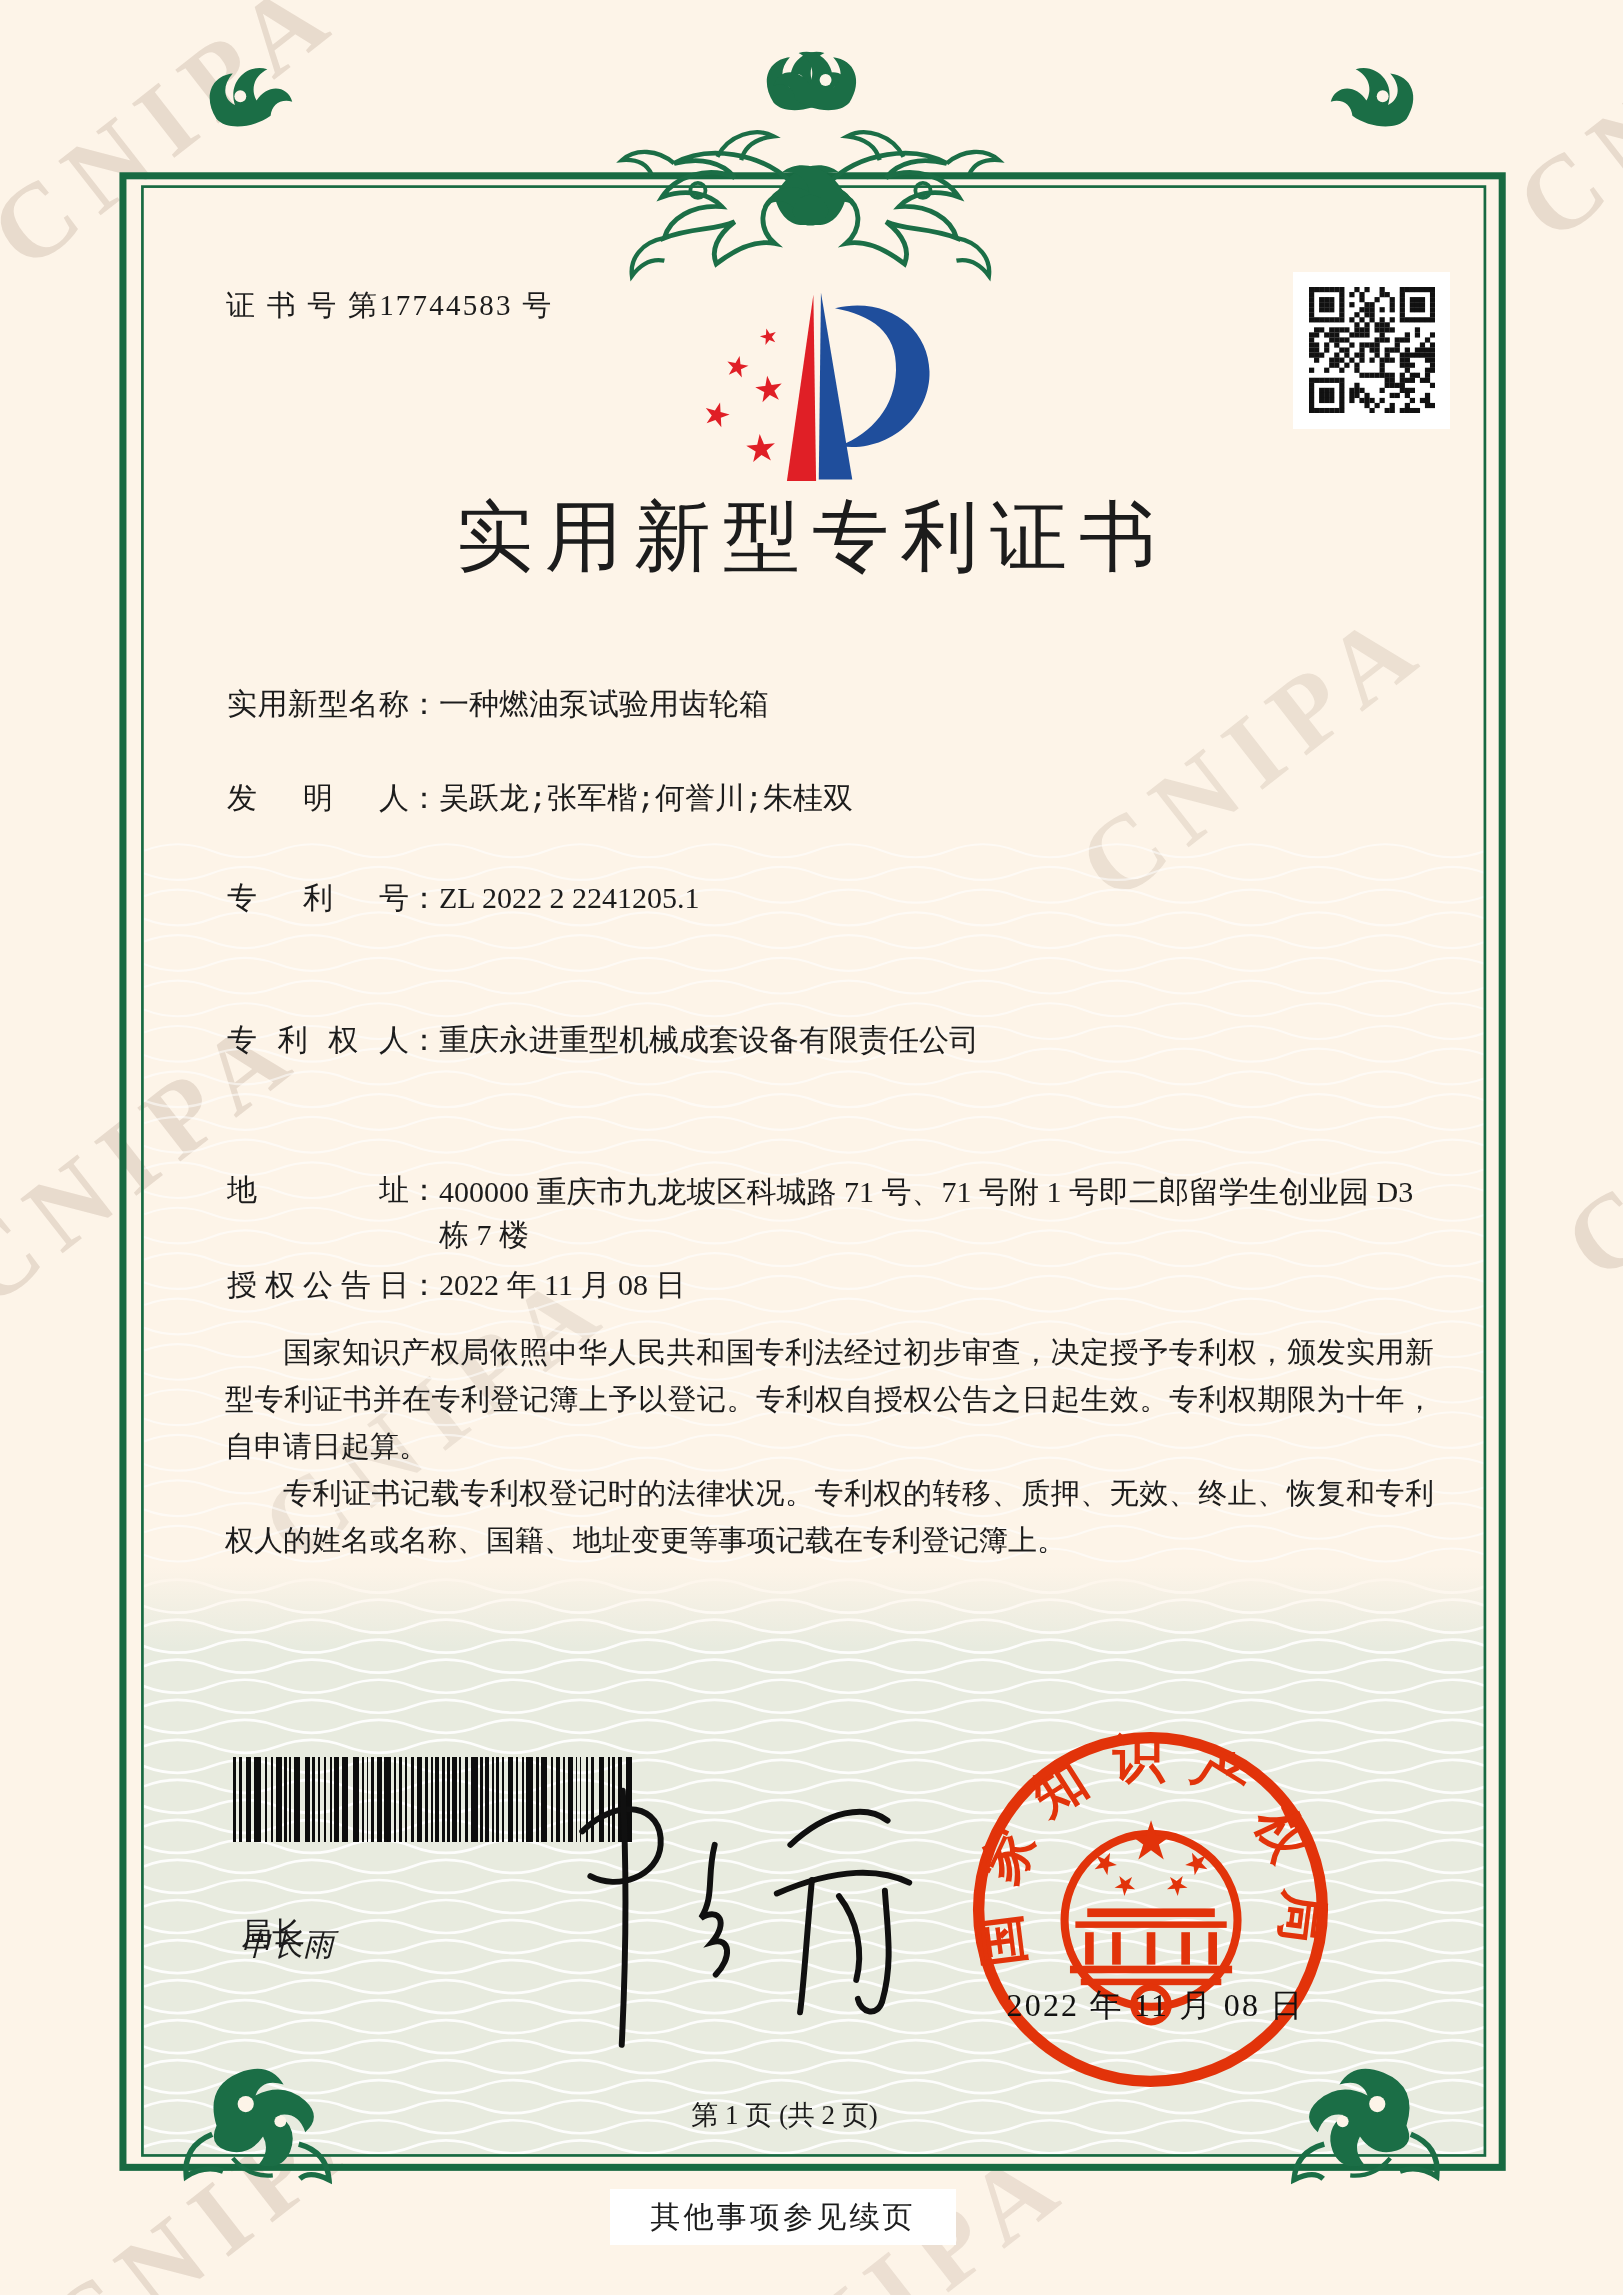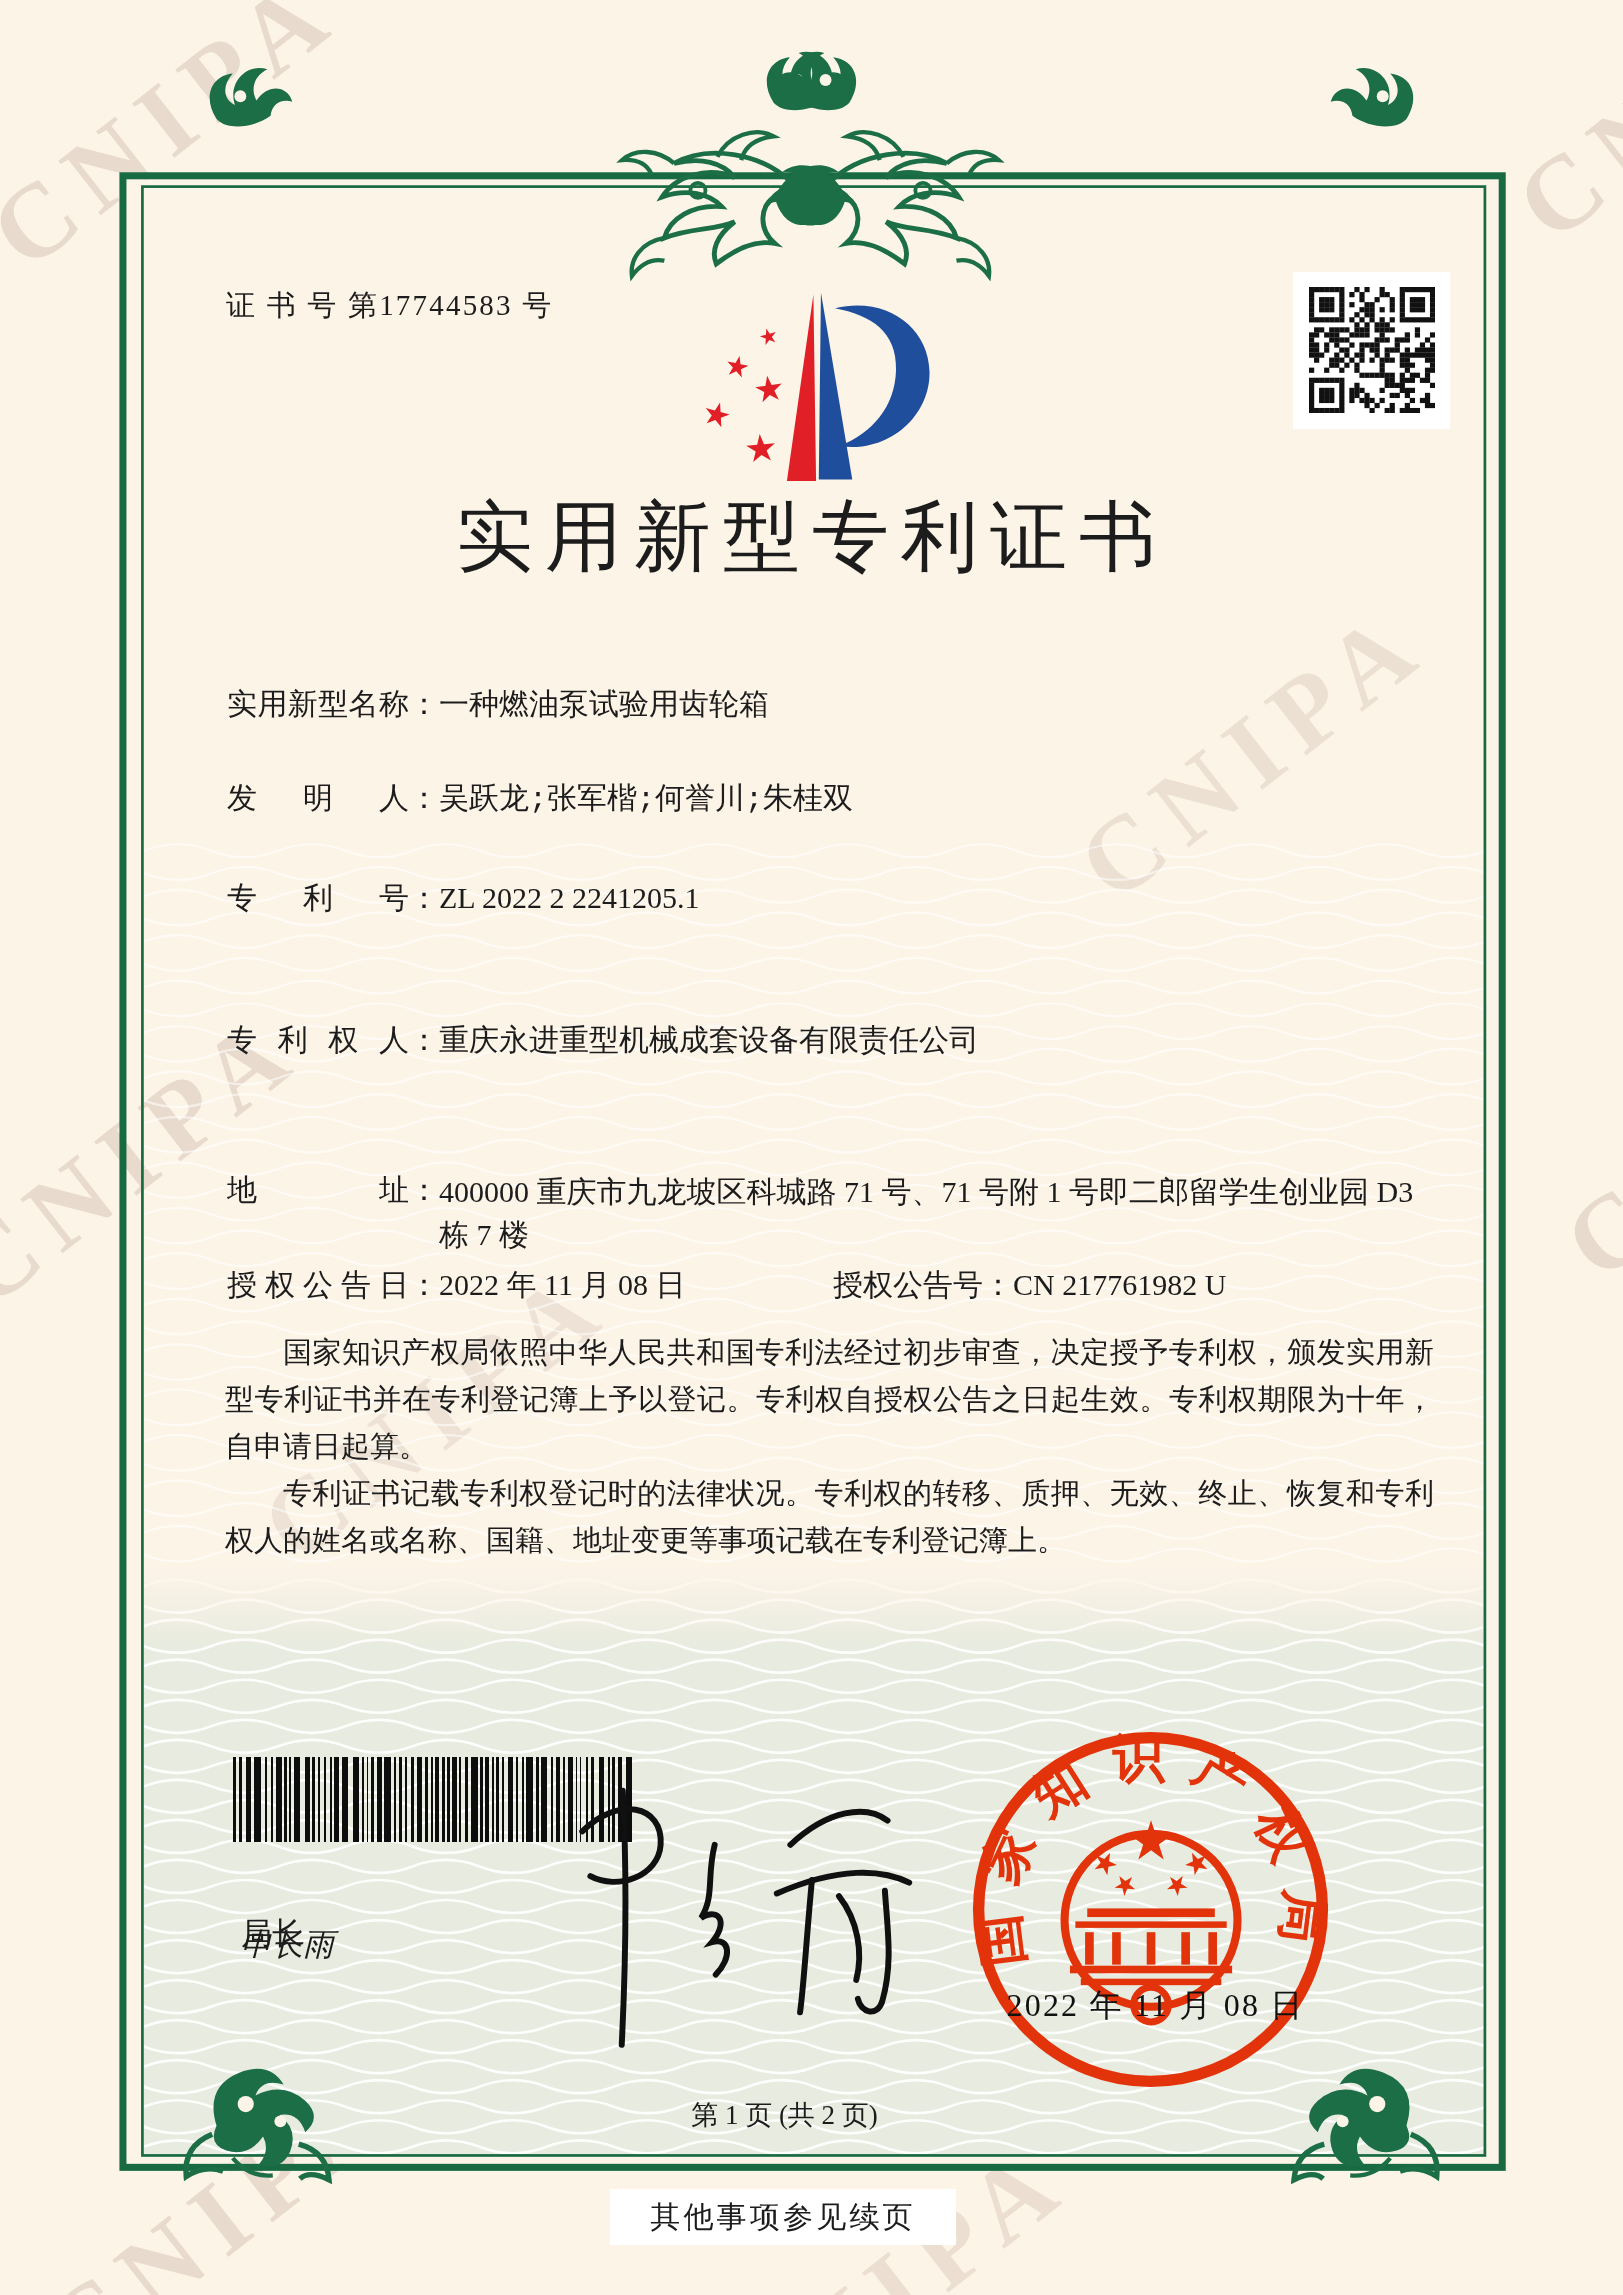--- a/index.html
+++ b/index.html
@@ -529,23 +529,20 @@
   </div>
   <div class="row row-addr" style="top:1170px;">
     <span class="lbl">地址</span>
       <span class="colon">：</span>
       <span class="val">400000 重庆市九龙坡区科城路 71 号、71 号附 1 号即二郎留学生创业园 D3 栋 7 楼</span>
   </div>
 
   <div class="row" style="top:1265px;">
     <span class="lbl">授权公告日</span><span class="colon">：</span><span class="val">2022 年 11 月 08 日</span>
   </div>
-  <div class="grant2" style="top:1265px;">
-    <span>授权公告号</span><span class="colon">：</span><span>CN 217761982 U</span>
-  </div>
 
   <div class="paras content">
     <p>国家知识产权局依照中华人民共和国专利法经过初步审查，决定授予专利权，颁发实用新型专利证书并在专利登记簿上予以登记。专利权自授权公告之日起生效。专利权期限为十年，自申请日起算。</p>
     <p>专利证书记载专利权登记时的法律状况。专利权的转移、质押、无效、终止、恢复和专利权人的姓名或名称、国籍、地址变更等事项记载在专利登记簿上。</p>
   </div>
 
   <div id="barcode">
       <div style="width: 3.2px; margin-right: 2.7px;"></div>
       <div style="width: 3.2px; margin-right: 4.3px;"></div>
       <div style="width: 4.9px; margin-right: 3.2px;"></div>

